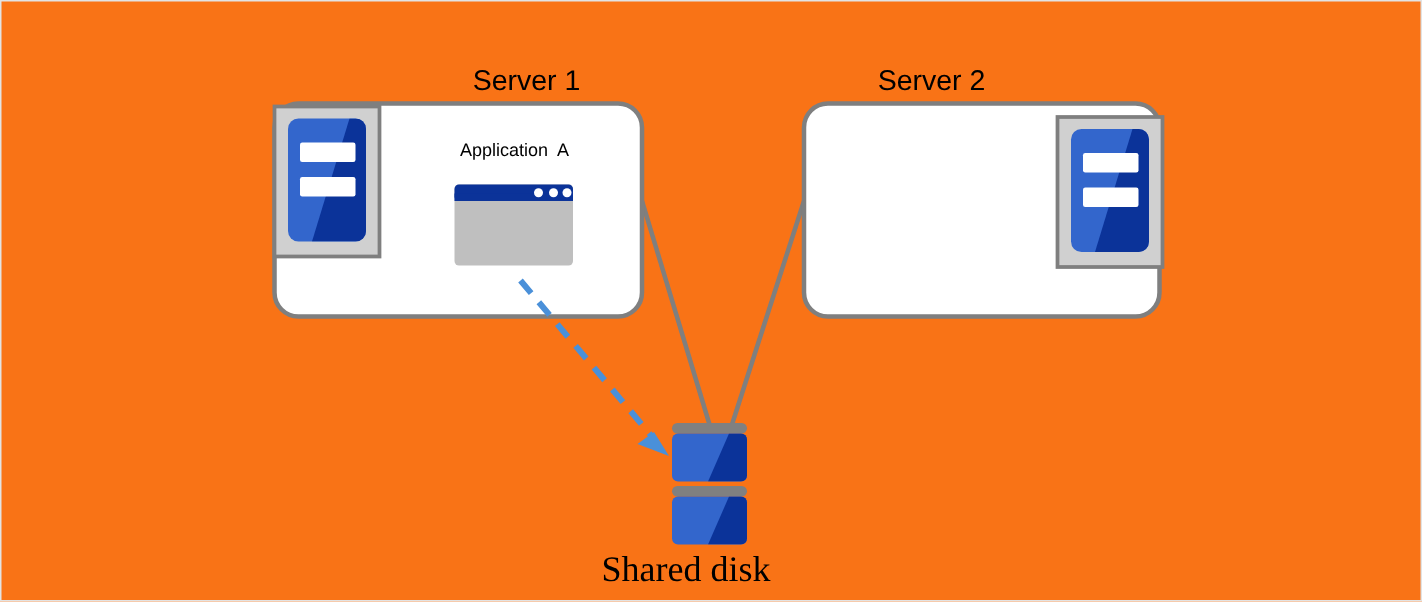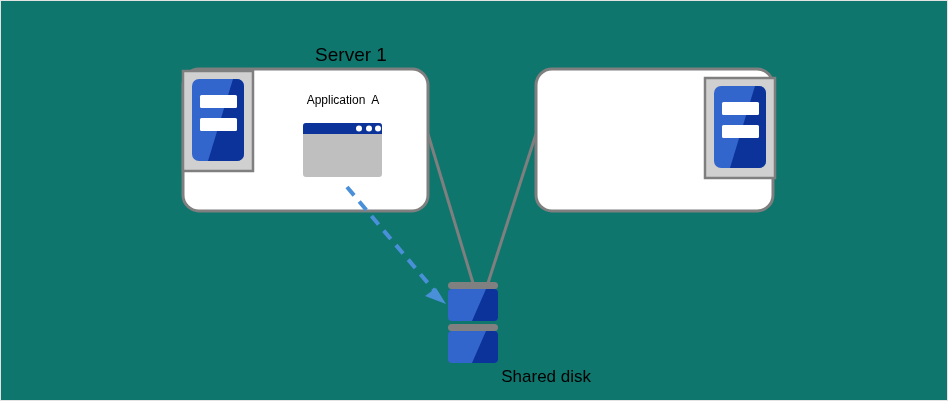--- a/index.html
+++ b/index.html
@@ -4,21 +4,21 @@
 <style>
   html, body {
     margin: 0;
     padding: 0;
     background: #ffffff;
   }
   #canvas {
     position: relative;
     width: 948px;
     height: 401px;
-    background: #0f766e;
+    background: #f97316;
     border: 1px solid #e3e3e3;
     box-sizing: border-box;
     overflow: hidden;
     font-family: "Liberation Sans", sans-serif;
   }
 
   
   #diagram-svg {
     position: absolute;
     left: 0; top: 0;
@@ -44,22 +44,23 @@
     left: 265px;
     top: 93px;
     width: 154px;
     font-size: 12px;
     text-align: center;
   }
   #shared-disk-label {
     left: 400px;
     top: 367px;
     width: 190px;
-    font-size: 17px;
-    text-align: right;
+    font-size: 24px;
+    text-align: left;
+    font-family: Liberation Serif, serif;
   }
 </style>
 </head>
 <body>
 
 <div id="canvas">
 
   <svg id="diagram-svg" viewBox="0 0 948 401" xmlns="http://www.w3.org/2000/svg">
 
     <defs>
@@ -141,18 +142,19 @@
 
     <g>
       <path d="M 346 186 L 437 294" fill="none" stroke="#4a90d9" stroke-width="4" stroke-dasharray="11 8" stroke-linecap="butt"></path>
       <polygon points="445,303 424,295 435,287" fill="#4a90d9"></polygon>
     </g>
 
   </svg>
 
   <div class="label server-title" id="server1-title">Server 1</div>
 
+  <div class="label server-title" id="server2-title">Server 2</div>
 
   <div class="label" id="app-a-label">Application  A</div>
 
   <div class="label" id="shared-disk-label">Shared disk</div>
 
 </div>
 
 </body></html>

